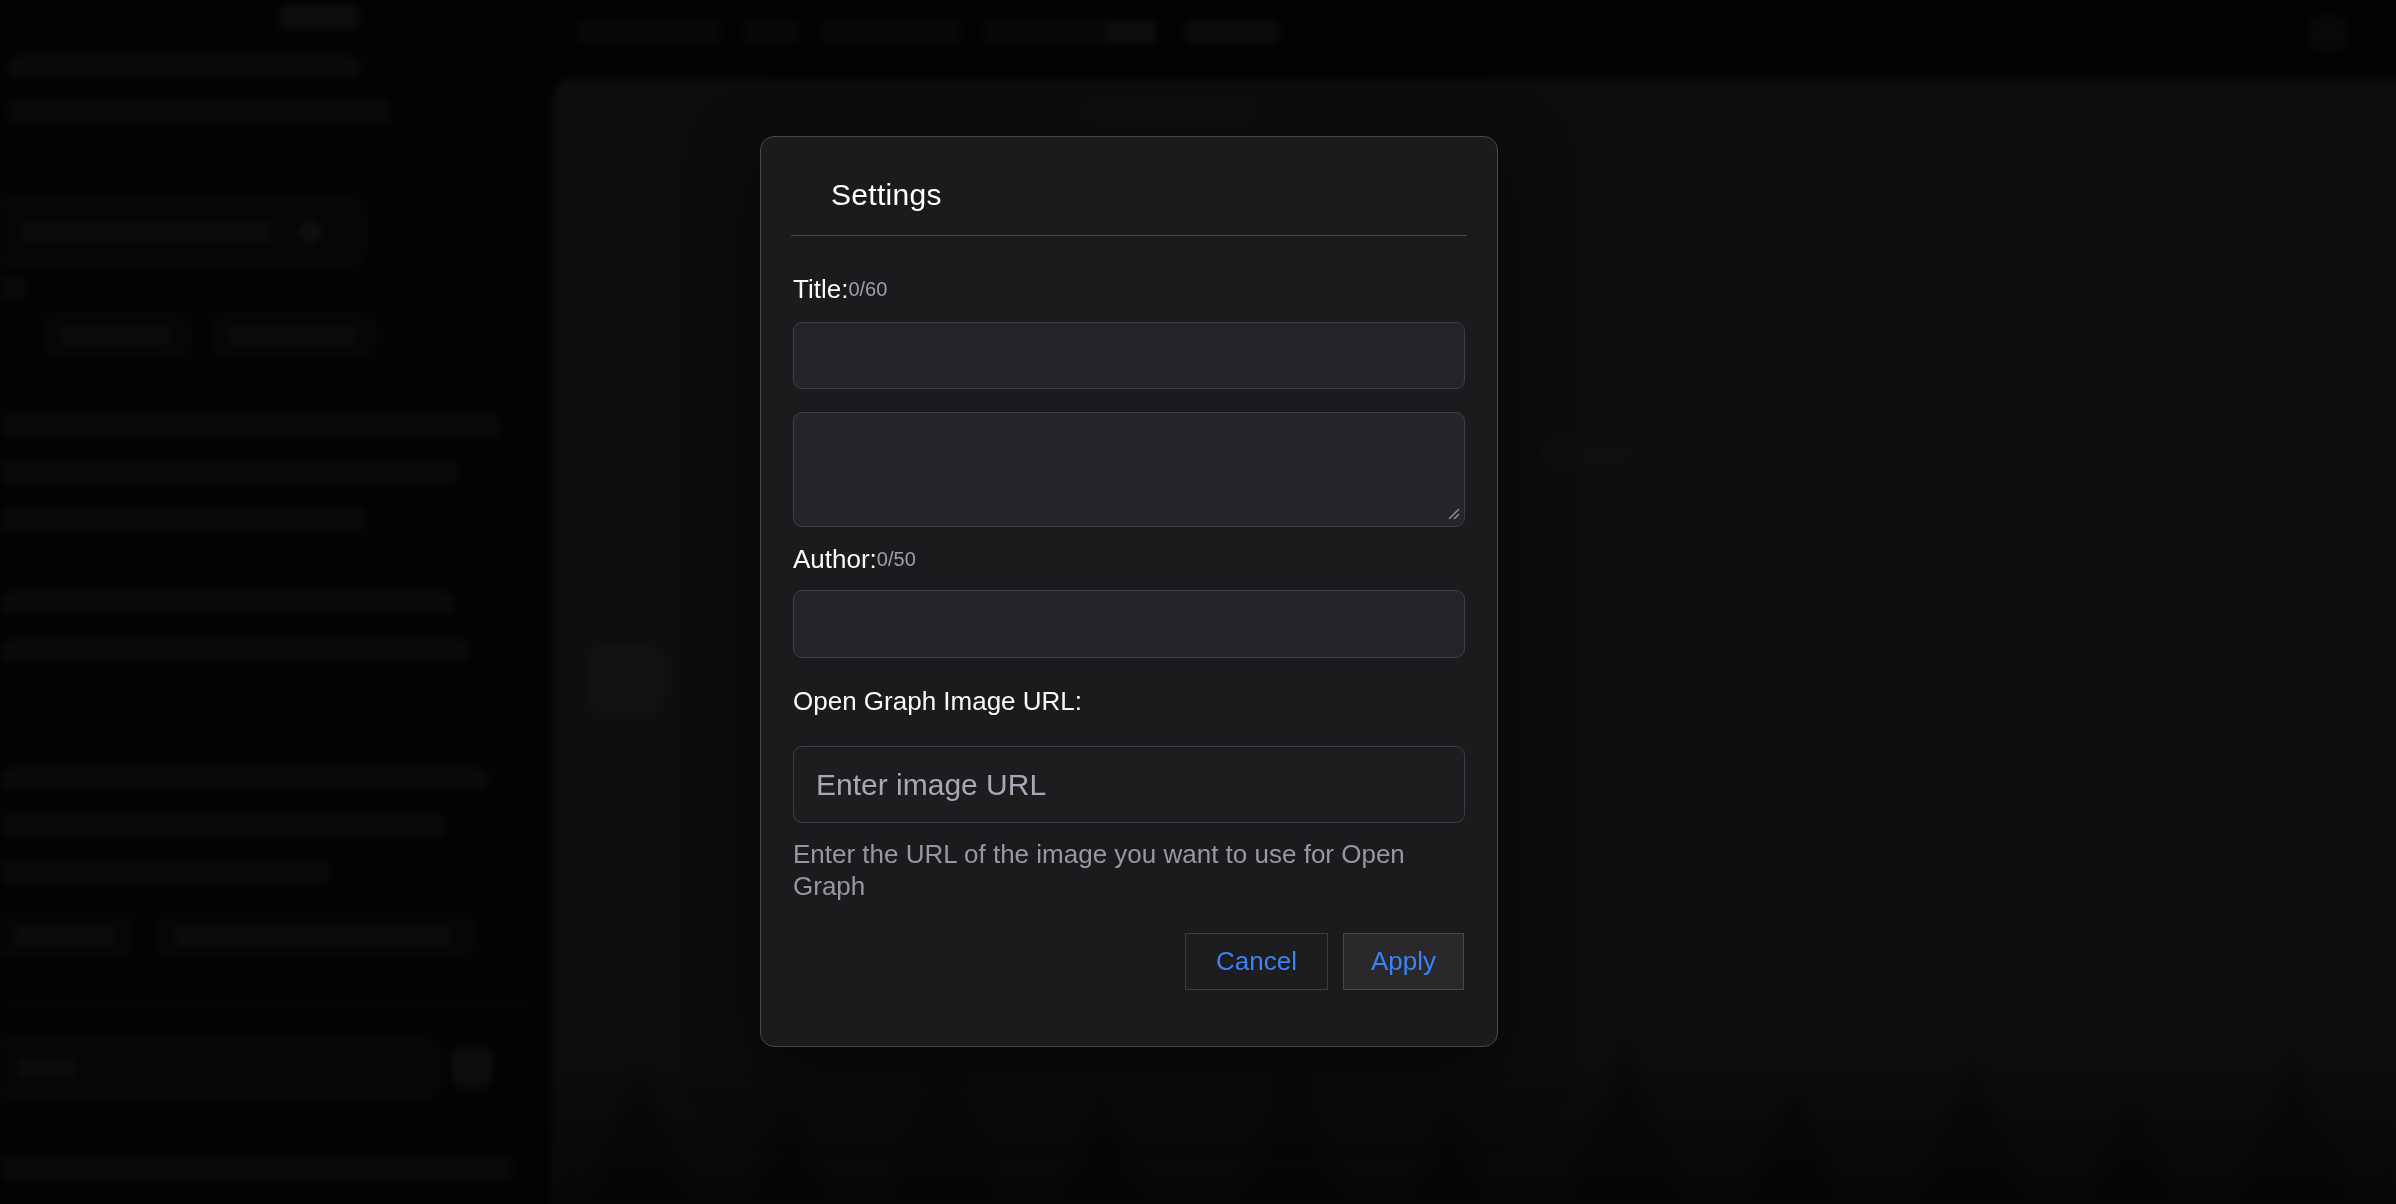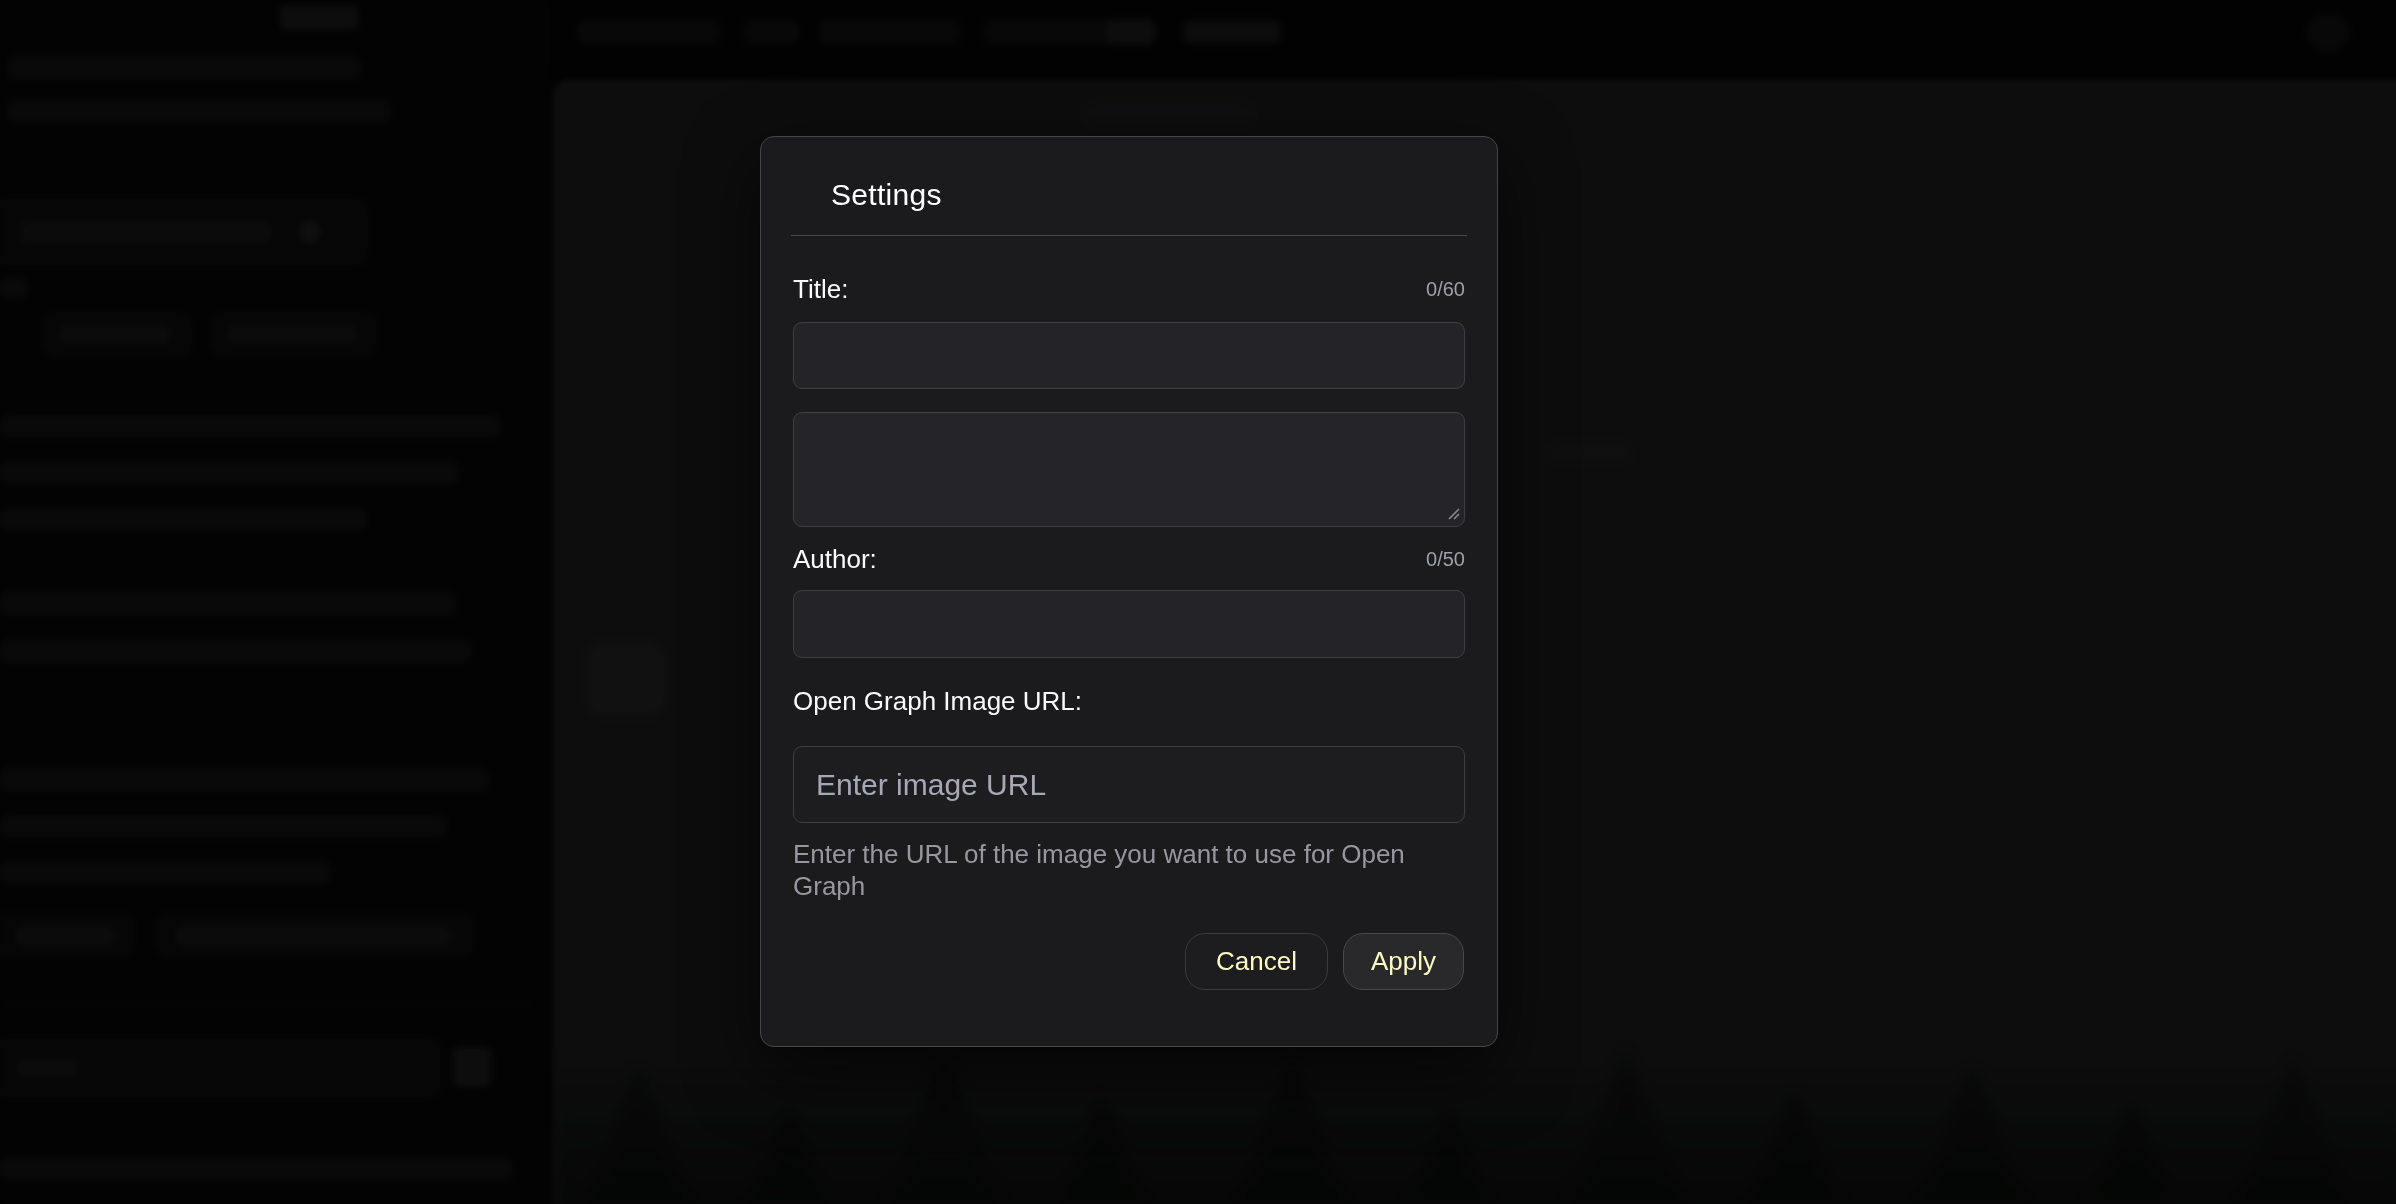--- a/index.html
+++ b/index.html
@@ -47,21 +47,21 @@
     box-shadow:0 24px 70px rgba(0,0,0,0.65);
     color:#fafafa; z-index:10;
   }
   .modal-title {
     margin:40px 32px 0 70px; font-size:30px; line-height:36px;
     font-weight:400; color:#ffffff; letter-spacing:0.3px;
   }
   .modal-sep { margin:22px 30px 0 30px; border:0; border-top:1px solid #46464b; }
   .field { margin:0 32px; }
   .label-row {
-    display:flex; justify-content:space-between; align-items:flex-end;
+    display:flex; justify-content:flex-start; align-items:flex-end;
     font-size:26px; line-height:32px;
   }
   .label-row .lbl { color:#fafafa; }
   .label-row .counter { color:#9ca0a8; font-size:20px; }
   .txt-input {
     display:block; width:100%; background:#242428; border:1px solid #3e3e44;
     border-radius:9px; color:#ffffff; font-size:26px; padding:0 20px;
     font-family:"Liberation Sans", sans-serif; outline:none;
   }
   .txt-area {
@@ -75,21 +75,21 @@
   .url-input {
     display:block; width:100%; height:77px; background:#1d1d20;
     border:1px solid #3e3e44; border-radius:9px; color:#ffffff;
     font-size:30px; padding:0 22px;
     font-family:"Liberation Sans", sans-serif; outline:none;
   }
   .url-input::placeholder { color:#a6a8b3; opacity:1; }
   .helper { margin:15px 32px 0 32px; font-size:26px; line-height:32px; color:#97979f; }
   .btn-row { display:flex; justify-content:flex-end; gap:15px; margin:31px 33px 0 32px; }
   .btn {
-    height:57px; border-radius:20px; font-size:26px; color:#fef9c3;
+    height:57px; border-radius:0; font-size:26px; color:#3b82f6;
     font-family:"Liberation Sans", sans-serif; cursor:pointer;
   }
   .btn-cancel { background:#1d1d1f; border:1px solid #3b3b40; padding:0 30px; }
   .btn-apply  { background:#29292c; border:1px solid #47474c; padding:0 27px; }
 </style>
 </head>
 <body>
 
 <div class="backdrop">
 

